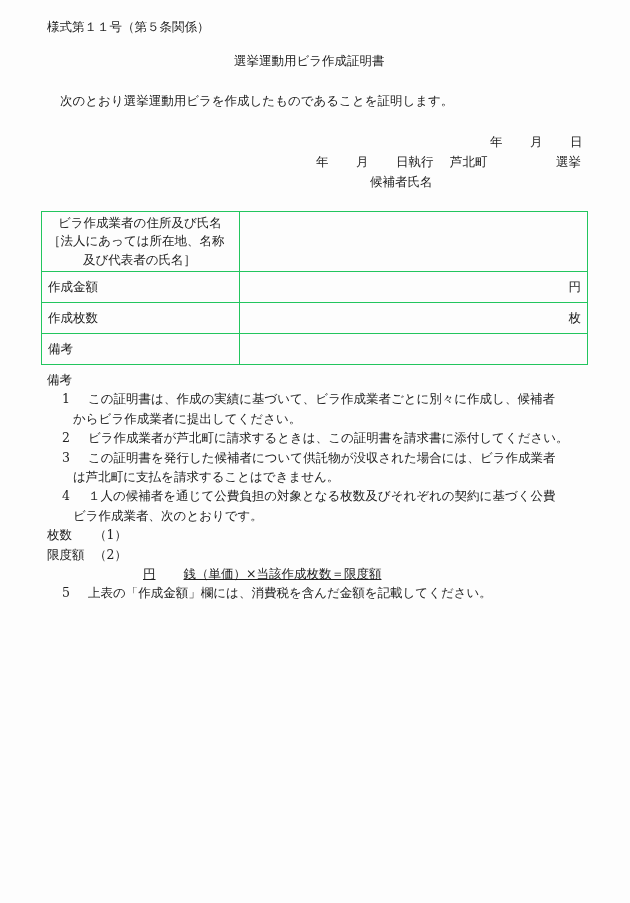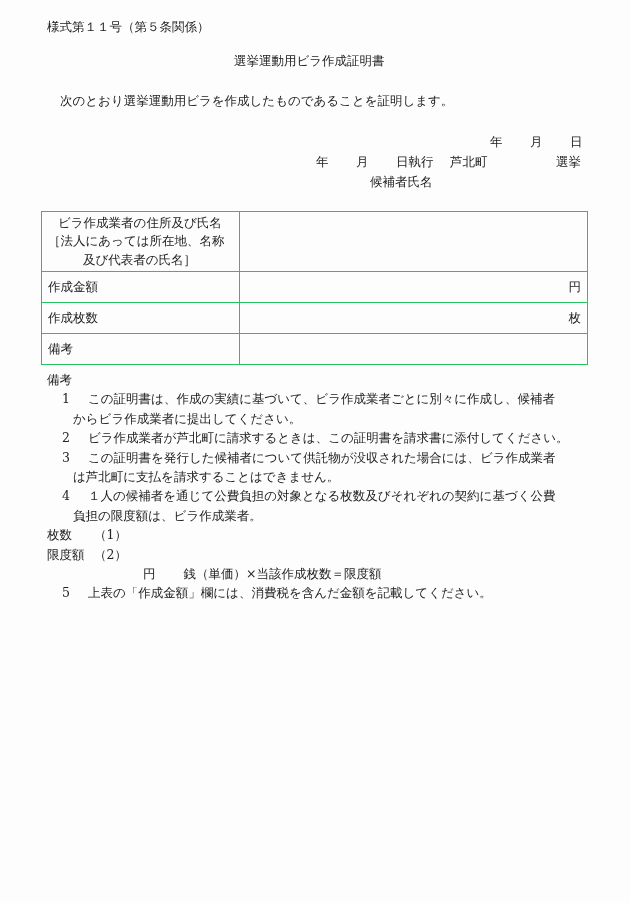--- a/index.html
+++ b/index.html
@@ -43,21 +43,21 @@
     .notes { position: absolute; left: 47px; top: 370px; width: 560px; line-height: 19.4px; }
     .notes .heading { display: block; }
     .note { display: block; position: relative; }
     .note .num { position: absolute; left: 15px; top: 0; }
     .note .text { display: block; padding-left: 41px; text-indent: 0; }
     .note .cont { display: block; padding-left: 26px; }
     .sub { display: block; position: relative; }
     .sub .num { display: inline-block; margin-left: 32px; width: 58px; }
     .sub-detail { display: block; }
     .sub1-detail { padding-left: 83px; }
-    .sub2-detail { padding-left: 96px; }
+    .sub2-detail { padding-left: 96px; text-decoration: underline; }
     .gap { display: inline-block; }
   </style>
 </head>
 <body>
 
 <div class="abs form-no">様式第１１号（第５条関係）</div>
 <div class="abs title">選挙運動用ビラ作成証明書</div>
 <div class="abs intro">次のとおり選挙運動用ビラを作成したものであることを証明します。</div>
 
 <span class="abs date-line" style="left:490px">年</span>
@@ -113,21 +113,21 @@
 
   <div class="note">
     <span class="num">3</span>
     <span class="text">この証明書を発行した候補者について供託物が没収された場合には、ビラ作成業者</span>
     <span class="cont">は芦北町に支払を請求することはできません。</span>
   </div>
 
   <div class="note">
     <span class="num">4</span>
     <span class="text">１人の候補者を通じて公費負担の対象となる枚数及びそれぞれの契約に基づく公費</span>
-    <span class="cont">負担の限度額は、ビラ作成業者。</span>
+    <span class="cont">ビラ作成業者、次のとおりです。</span>
 
     <div class="sub">
       <span class="num">（1）</span><span>枚数</span>
     </div>
 
     <div class="sub">
       <span class="num">（2）</span><span>限度額</span>
     </div>
     <div class="sub-detail sub2-detail">
       <span>円</span><span class="gap" style="width:28px"></span><span>銭（単価）×当該作成枚数＝限度額</span>

